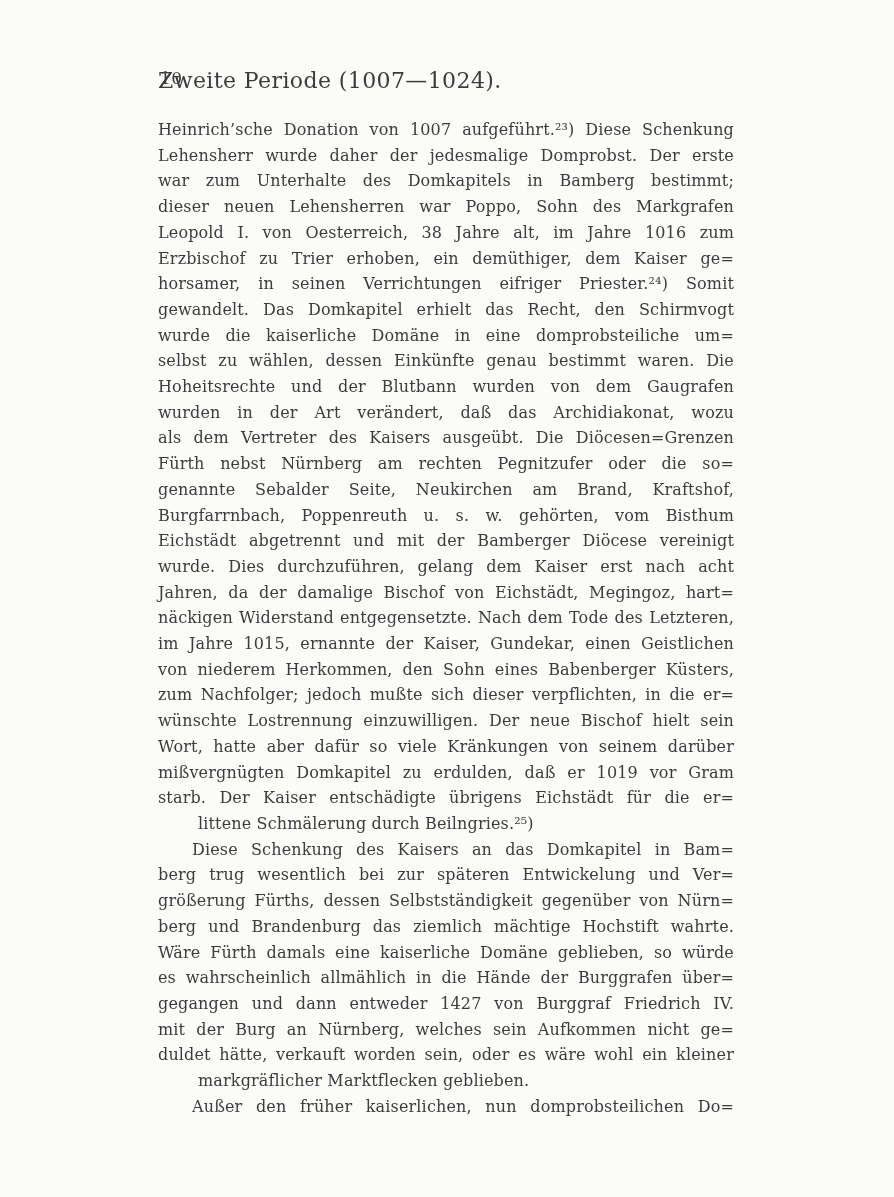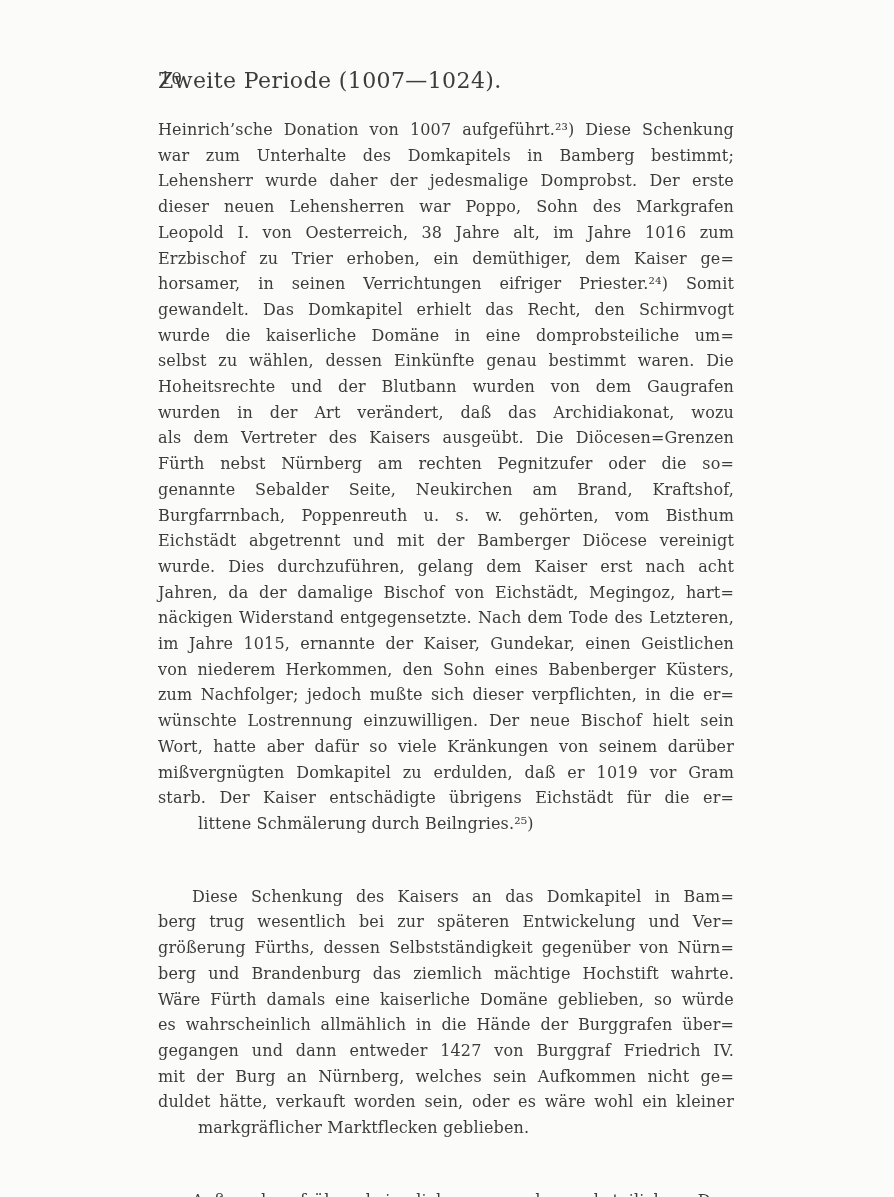--- a/index.html
+++ b/index.html
@@ -46,36 +46,35 @@
     text-align: justify;
     text-align-last: justify;
     letter-spacing: 0.15px;
   }
   .line.last {
     text-align-last: left;
     margin-left: 40px;
   }
   .line.indent {
     text-indent: 34px;
-    margin-top: 47px;
   }
 </style>
 </head>
 <body>
 
 <div class="page-header">
   <span class="page-number">10</span>
   <div class="running-title">Zweite Periode (1007—1024).</div>
 </div>
 
 <div class="text-block">
     <div class="paragraph">
       <div class="line">Heinrich’sche Donation von 1007 aufgeführt.²³) Diese Schenkung</div>
+      <div class="line">Lehensherr wurde daher der jedesmalige Domprobst. Der erste</div>
       <div class="line">war zum Unterhalte des Domkapitels in Bamberg bestimmt;</div>
-      <div class="line">Lehensherr wurde daher der jedesmalige Domprobst. Der erste</div>
       <div class="line">dieser neuen Lehensherren war Poppo, Sohn des Markgrafen</div>
       <div class="line">Leopold I. von Oesterreich, 38 Jahre alt, im Jahre 1016 zum</div>
       <div class="line">Erzbischof zu Trier erhoben, ein demüthiger, dem Kaiser ge=</div>
       <div class="line">horsamer, in seinen Verrichtungen eifriger Priester.²⁴) Somit</div>
       <div class="line">gewandelt. Das Domkapitel erhielt das Recht, den Schirmvogt</div>
       <div class="line">wurde die kaiserliche Domäne in eine domprobsteiliche um=</div>
       <div class="line">selbst zu wählen, dessen Einkünfte genau bestimmt waren. Die</div>
       <div class="line">Hoheitsrechte und der Blutbann wurden von dem Gaugrafen</div>
       <div class="line">wurden in der Art verändert, daß das Archidiakonat, wozu</div>
       <div class="line">als dem Vertreter des Kaisers ausgeübt. Die Diöcesen=Grenzen</div>

